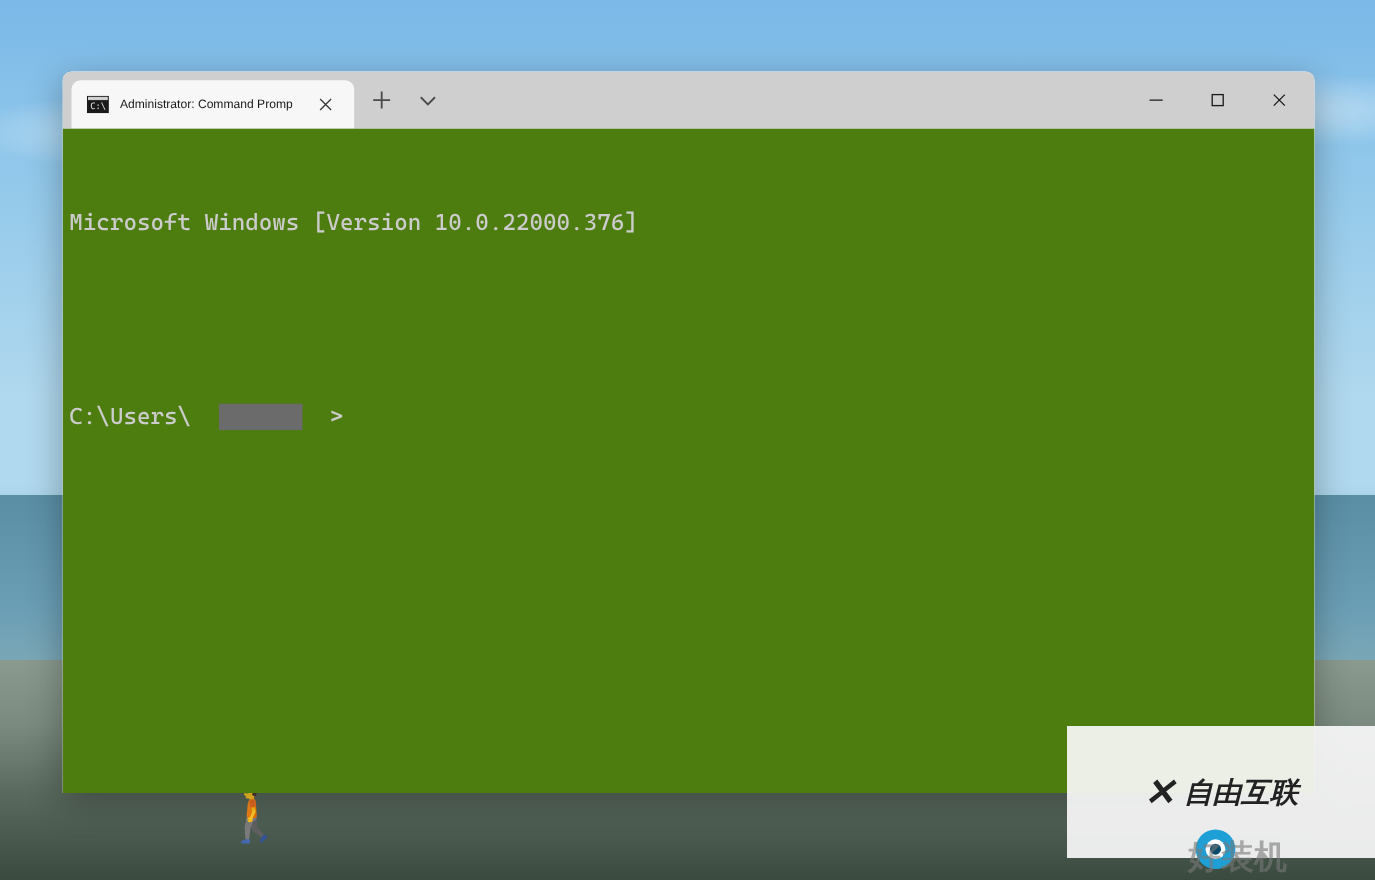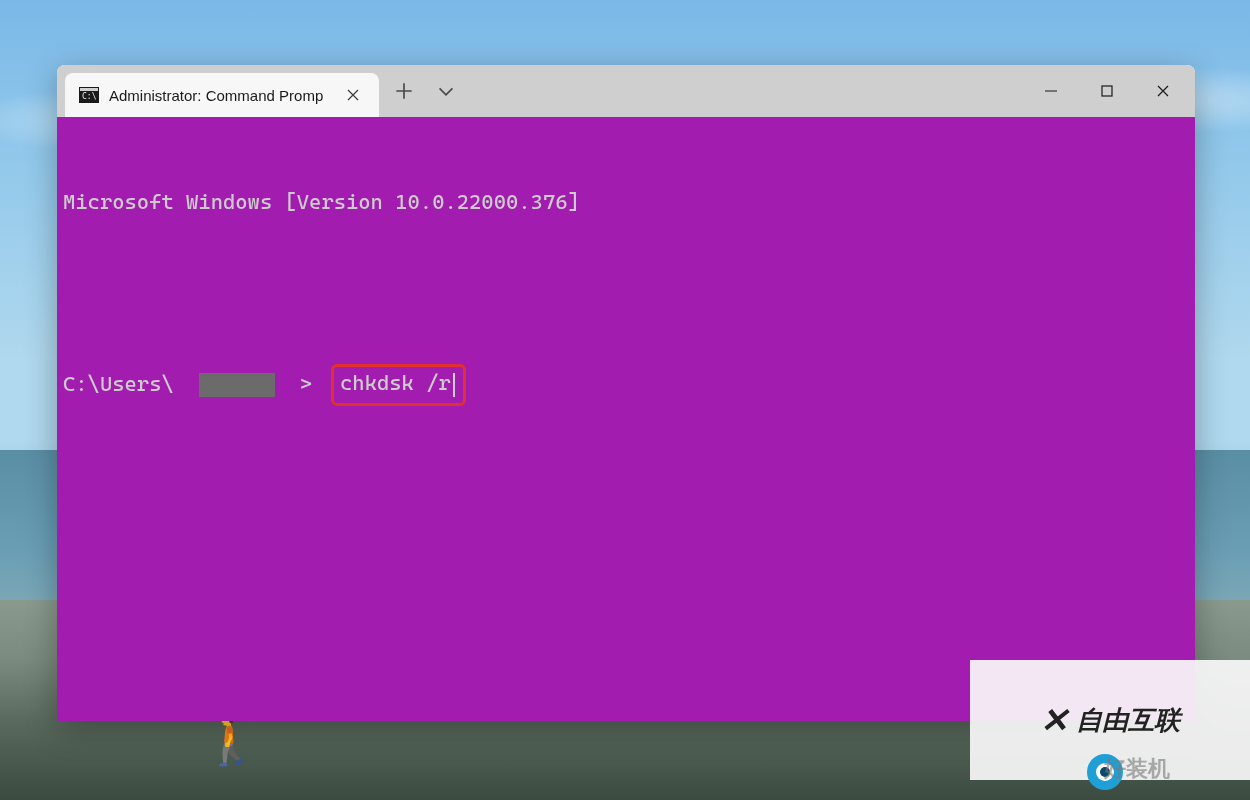--- a/index.html
+++ b/index.html
@@ -62,21 +62,21 @@
       align-items: center;
       padding: 0 12px 0 14px;
       border-radius: 8px 8px 0 0;
       gap: 10px;
       min-width: 0;
     }
     .tab-icon {
       width: 20px; height: 16px; flex-shrink: 0;
     }
     .tab-title {
-      font-size: 15px;
+      font-size: 11px;
       color: #1a1a1a;
       white-space: nowrap;
       overflow: hidden;
       max-width: 230px;
     }
     .tab-close {
       margin-left: 6px;
       width: 28px; height: 28px;
       display: flex; align-items: center; justify-content: center;
       border-radius: 4px; cursor: pointer;
@@ -95,21 +95,21 @@
       margin-right: 4px;
     }
     .win-btn {
       width: 56px; height: 100%;
       display: flex; align-items: center; justify-content: center;
       cursor: pointer;
     }
     .win-btn svg { width: 14px; height: 14px; }
     .terminal-body {
       flex: 1;
-      background: #a21caf;
+      background: #4d7c0f;
       color: #cccccc;
       font-family: "Cascadia Mono", "Consolas", monospace;
       font-size: 21px;
       line-height: 1.4;
       padding: 12px 6px;
       white-space: pre;
       position: relative;
     }
     .term-line { display: block; }
     .prompt-line { display: flex; align-items: center; gap: 23px; }
@@ -143,22 +143,22 @@
       align-items: center;
       justify-content: center;
       gap: 8px;
       font-weight: 700;
       font-size: 26px;
       color: #222;
       font-style: italic;
     }
     .watermark .x { font-size: 34px; font-weight: 900; }
     .wm2 {
-      position: absolute; right: 80px; bottom: 16px;
-      font-size: 22px; color: rgba(120,120,120,0.6);
+      position: absolute; right: 80px; bottom: 0;
+      font-size: 30px; color: rgba(120,120,120,0.6);
       font-weight: 600;
     }
     .wm-eye {
       position: absolute; right: 125px; bottom: 8px;
       width: 40px; height: 40px;
     }
   </style>
 </head>
 <body>
 
@@ -214,21 +214,21 @@
             <path d="M2 2 L12 12 M12 2 L2 12" stroke="#1a1a1a" stroke-width="1.2"></path>
           </svg>
       </div>
     </div>
   </div>
 
   <div class="terminal-body">
     <span class="term-line">Microsoft Windows [Version 10.0.22000.376]</span>
     <span class="term-line">&nbsp;</span>
     <span class="prompt-line">
-      <span>C:\Users\</span><span class="redacted"></span><span>&gt;</span><span class="highlight-box"><span>chkdsk /r</span><span class="cursor"></span></span>
+      <span>C:\Users\</span><span class="redacted"></span><span>&gt;</span>
     </span>
   </div>
 </div>
 
 <div class="watermark">
   <span class="x">✕</span>
   <span>自由互联</span>
 </div>
 <svg class="wm-eye" viewBox="0 0 40 40">
   <circle cx="20" cy="20" r="18" fill="#1ea0d6"></circle>

